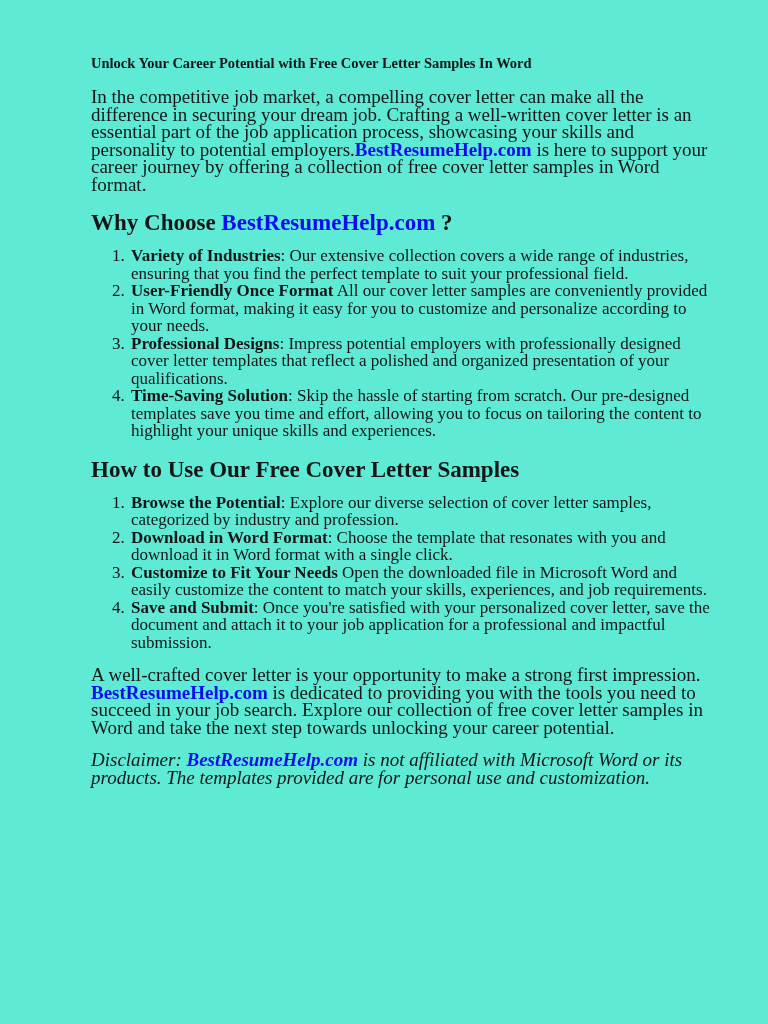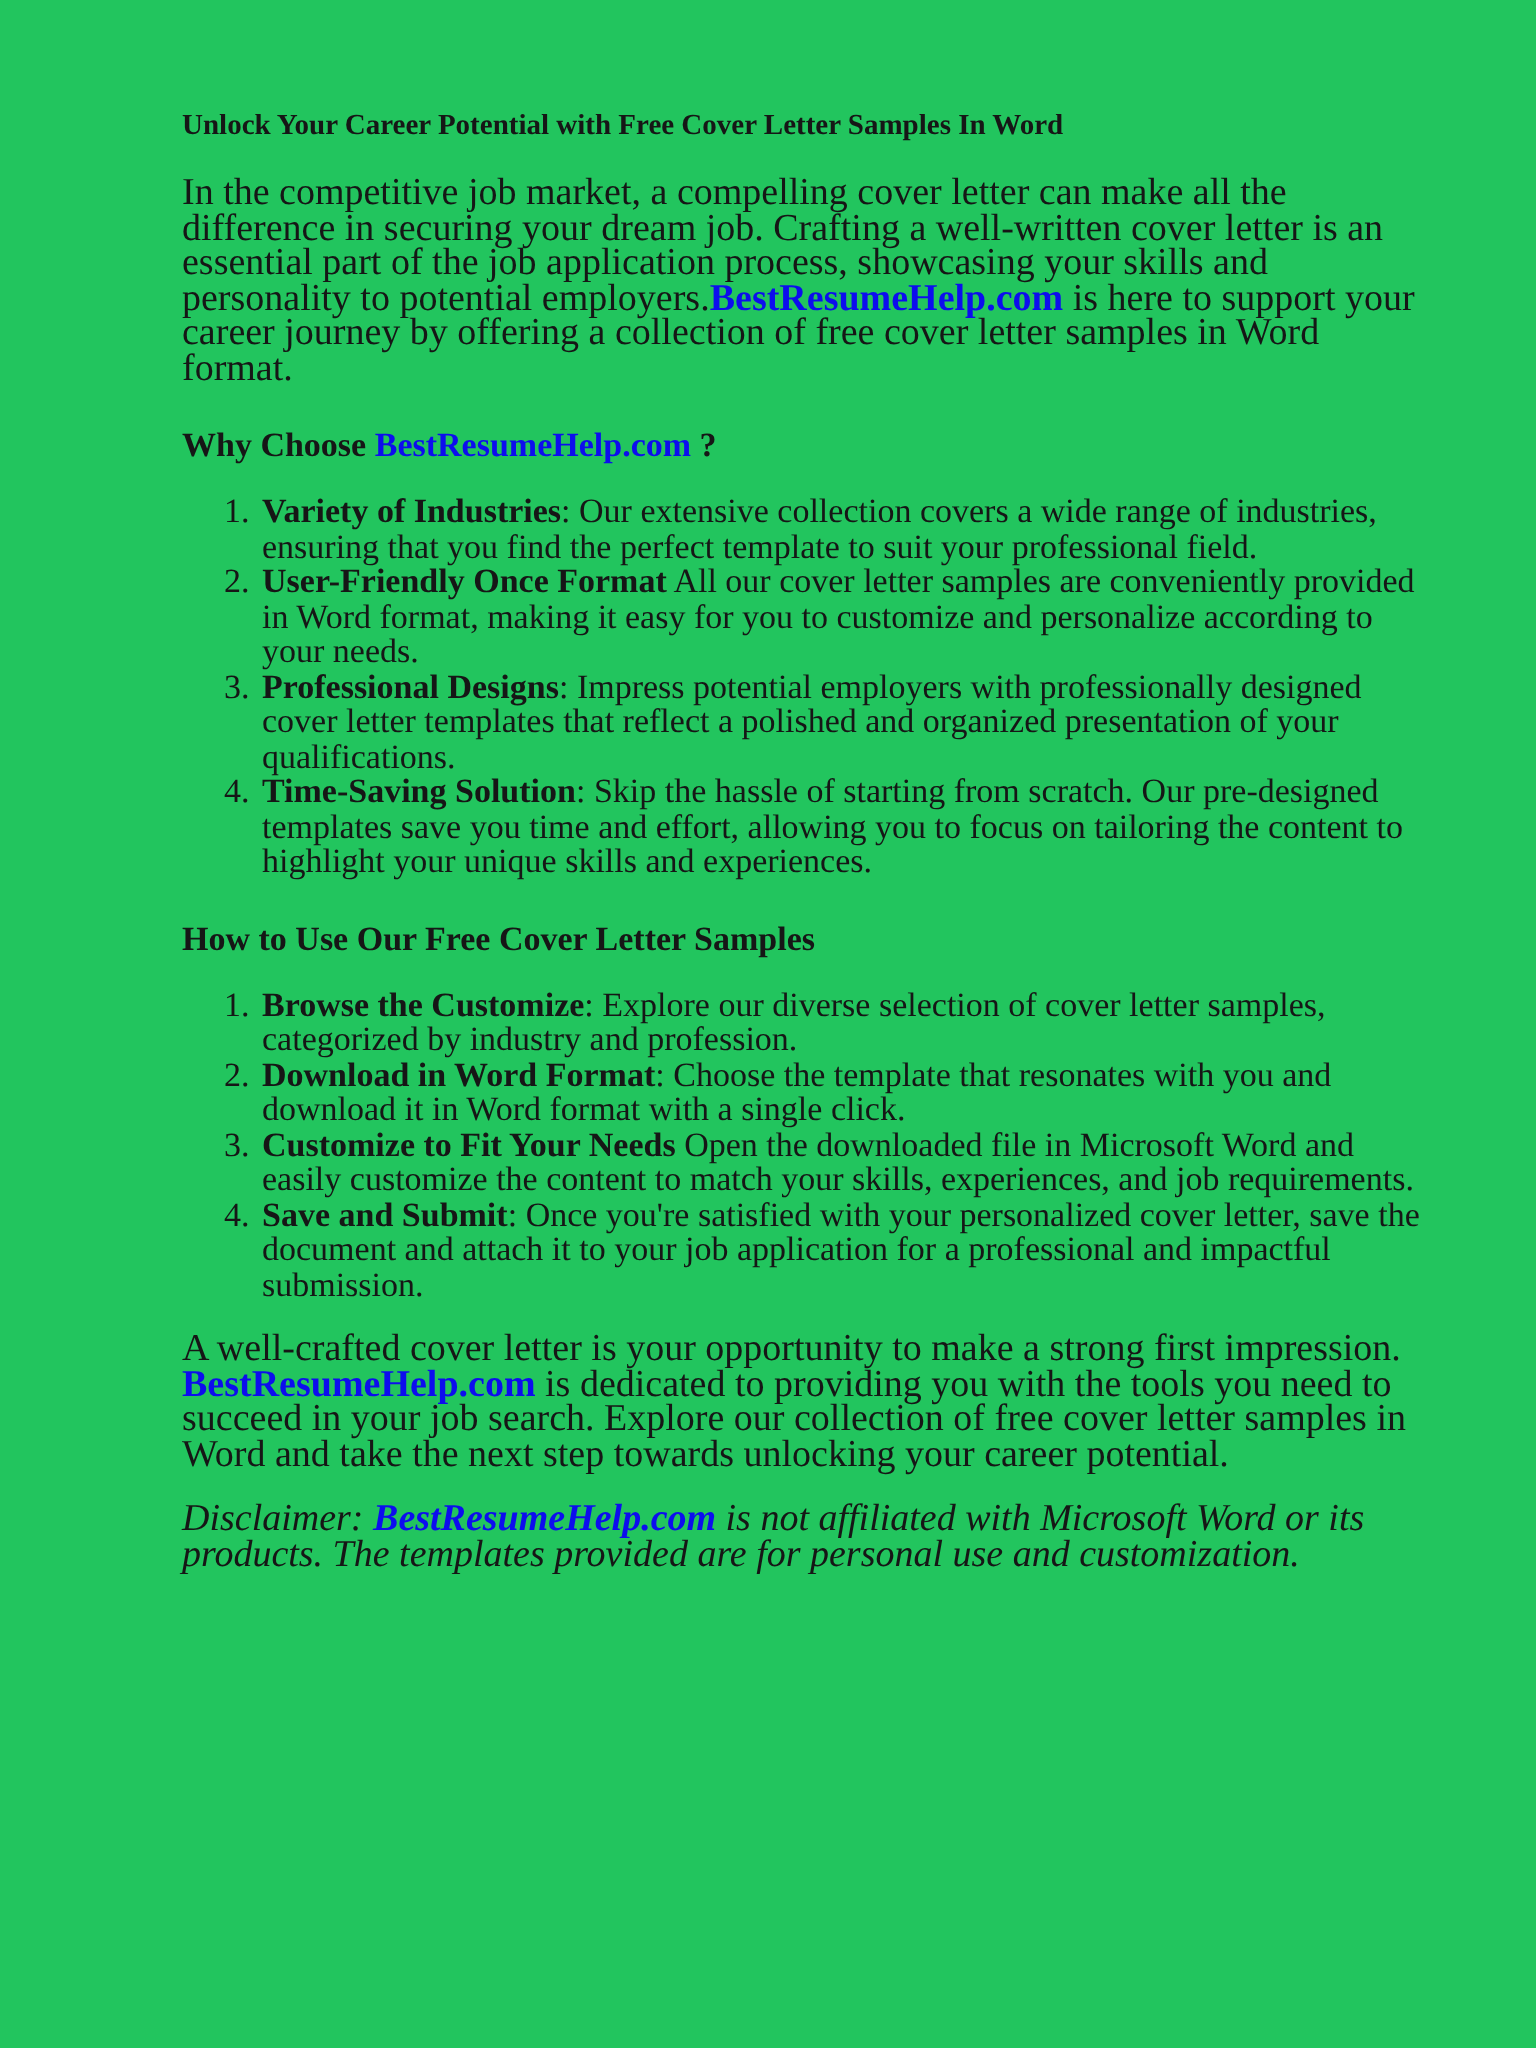--- a/index.html
+++ b/index.html
@@ -11,36 +11,36 @@
     width: 768px;
     height: 1024px;
     overflow: hidden;
     font-family: "Liberation Serif", "DejaVu Serif", serif;
     color: #161616;
   }
   .page {
     box-sizing: border-box;
     width: 768px;
     min-height: 1024px;
-    background: #22c55e;
+    background: #5eead4;
     padding: 54px 52px 40px 91px;
   }
   .doc-title {
     font-size: 14.5px;
     line-height: 19px;
     font-weight: bold;
     margin: 0 0 15px 0;
   }
   p.body-para {
     font-size: 19px;
     line-height: 17.5px;
     margin: 0 0 15px 0;
   }
   h2.section-heading {
-    font-size: 17px;
+    font-size: 23px;
     line-height: 22px;
     font-weight: bold;
     margin: 19px 0 13px 0;
   }
   ol.doc-list {
     margin: 0 0 15px 0;
     padding: 0 0 0 38px;
   }
   ol.doc-list li {
     font-size: 17px;
@@ -75,21 +75,21 @@
   <ol class="doc-list">
     <li><span class="lead">Variety of Industries</span><span>: </span><span>Our extensive collection covers a wide range of industries, ensuring that you find the perfect template to suit your professional field.</span></li>
     <li><span class="lead">User-Friendly Once Format</span><span> </span><span>All our cover letter samples are conveniently provided in Word format, making it easy for you to customize and personalize according to your needs.</span></li>
     <li><span class="lead">Professional Designs</span><span>: </span><span>Impress potential employers with professionally designed cover letter templates that reflect a polished and organized presentation of your qualifications.</span></li>
     <li><span class="lead">Time-Saving Solution</span><span>: </span><span>Skip the hassle of starting from scratch. Our pre-designed templates save you time and effort, allowing you to focus on tailoring the content to highlight your unique skills and experiences.</span></li>
   </ol>
 
   <h2 class="section-heading">How to Use Our Free Cover Letter Samples</h2>
 
   <ol class="doc-list">
-    <li><span class="lead">Browse the Customize</span><span>: </span><span>Explore our diverse selection of cover letter samples, categorized by industry and profession.</span></li>
+    <li><span class="lead">Browse the Potential</span><span>: </span><span>Explore our diverse selection of cover letter samples, categorized by industry and profession.</span></li>
     <li><span class="lead">Download in Word Format</span><span>: </span><span>Choose the template that resonates with you and download it in Word format with a single click.</span></li>
     <li><span class="lead">Customize to Fit Your Needs</span><span> </span><span>Open the downloaded file in Microsoft Word and easily customize the content to match your skills, experiences, and job requirements.</span></li>
     <li><span class="lead">Save and Submit</span><span>: </span><span>Once you're satisfied with your personalized cover letter, save the document and attach it to your job application for a professional and impactful submission.</span></li>
   </ol>
 
 
   <p class="body-para"><span>A well-crafted cover letter is your opportunity to make a strong first impression. </span><a class="doclink" style="color: rgb(13, 13, 238);">BestResumeHelp.com</a><span> is dedicated to providing you with the tools you need to succeed in your job search. Explore our collection of free cover letter samples in Word and take the next step towards unlocking your career potential.</span></p>
 
   <p class="body-para disclaimer"><span>Disclaimer: </span><a class="doclink" style="color: rgb(13, 13, 238);">BestResumeHelp.com</a><span> is not affiliated with Microsoft Word or its products. The templates provided are for personal use and customization.</span></p>
 

